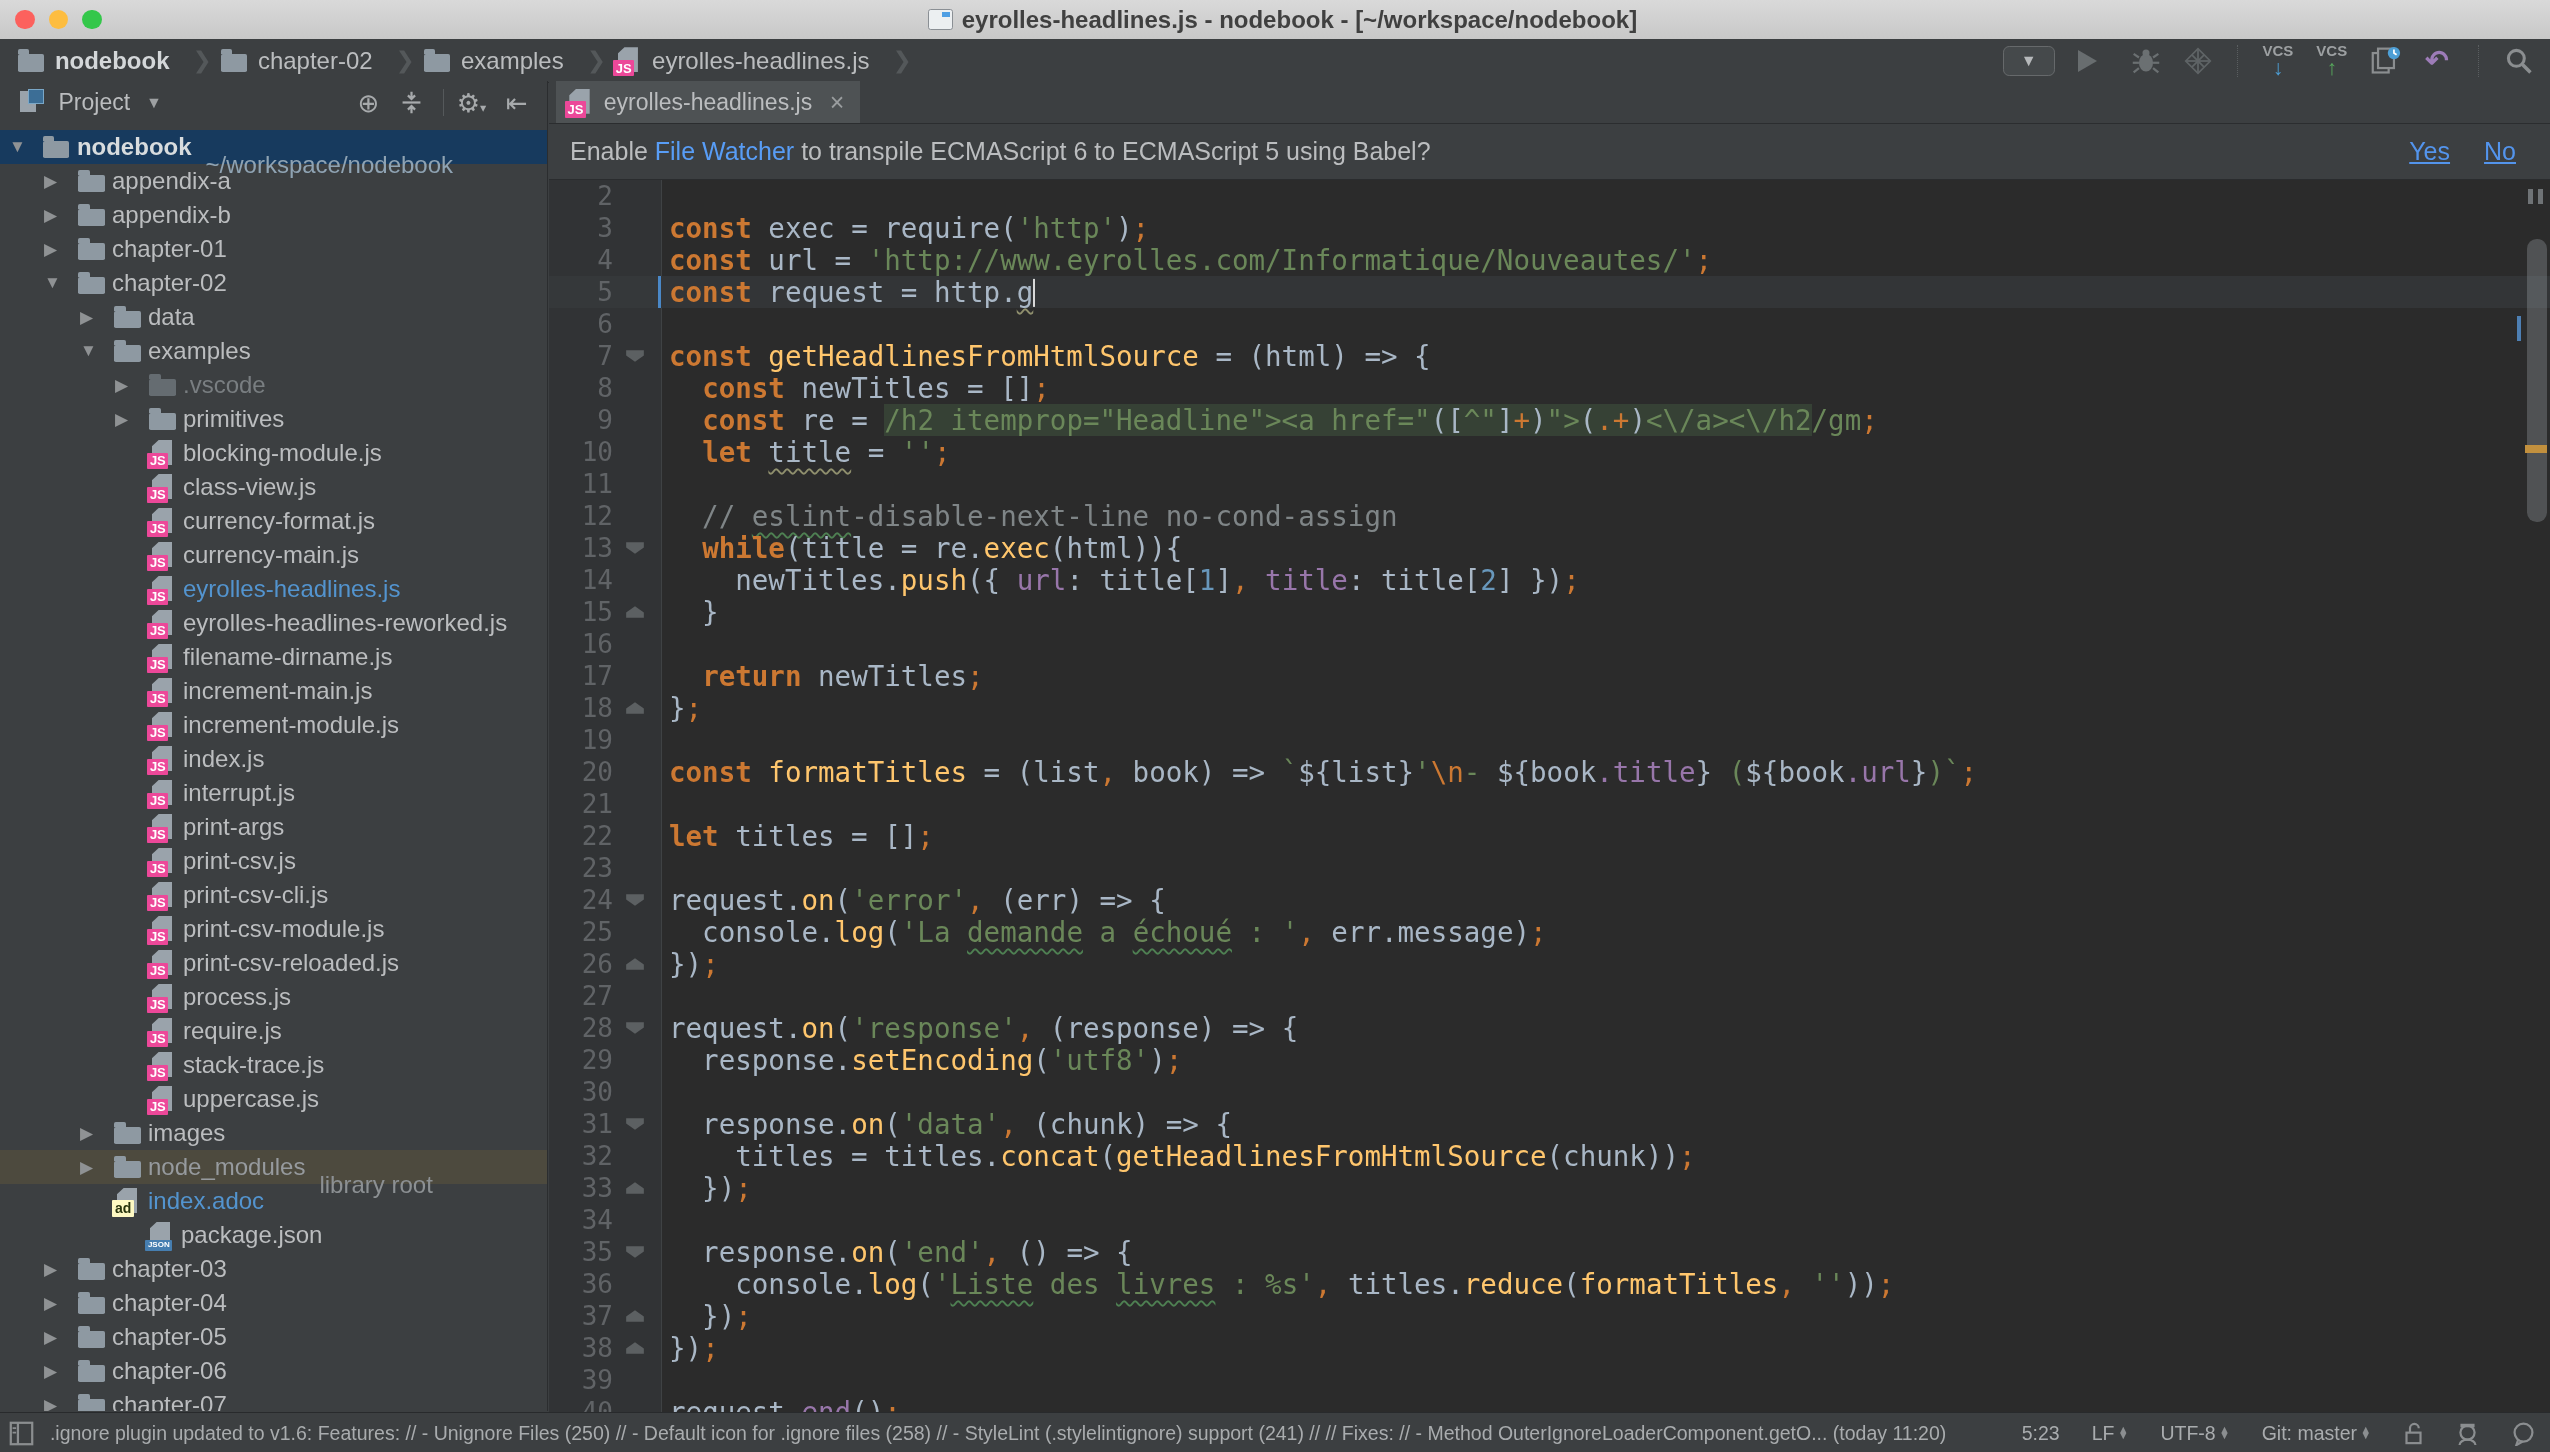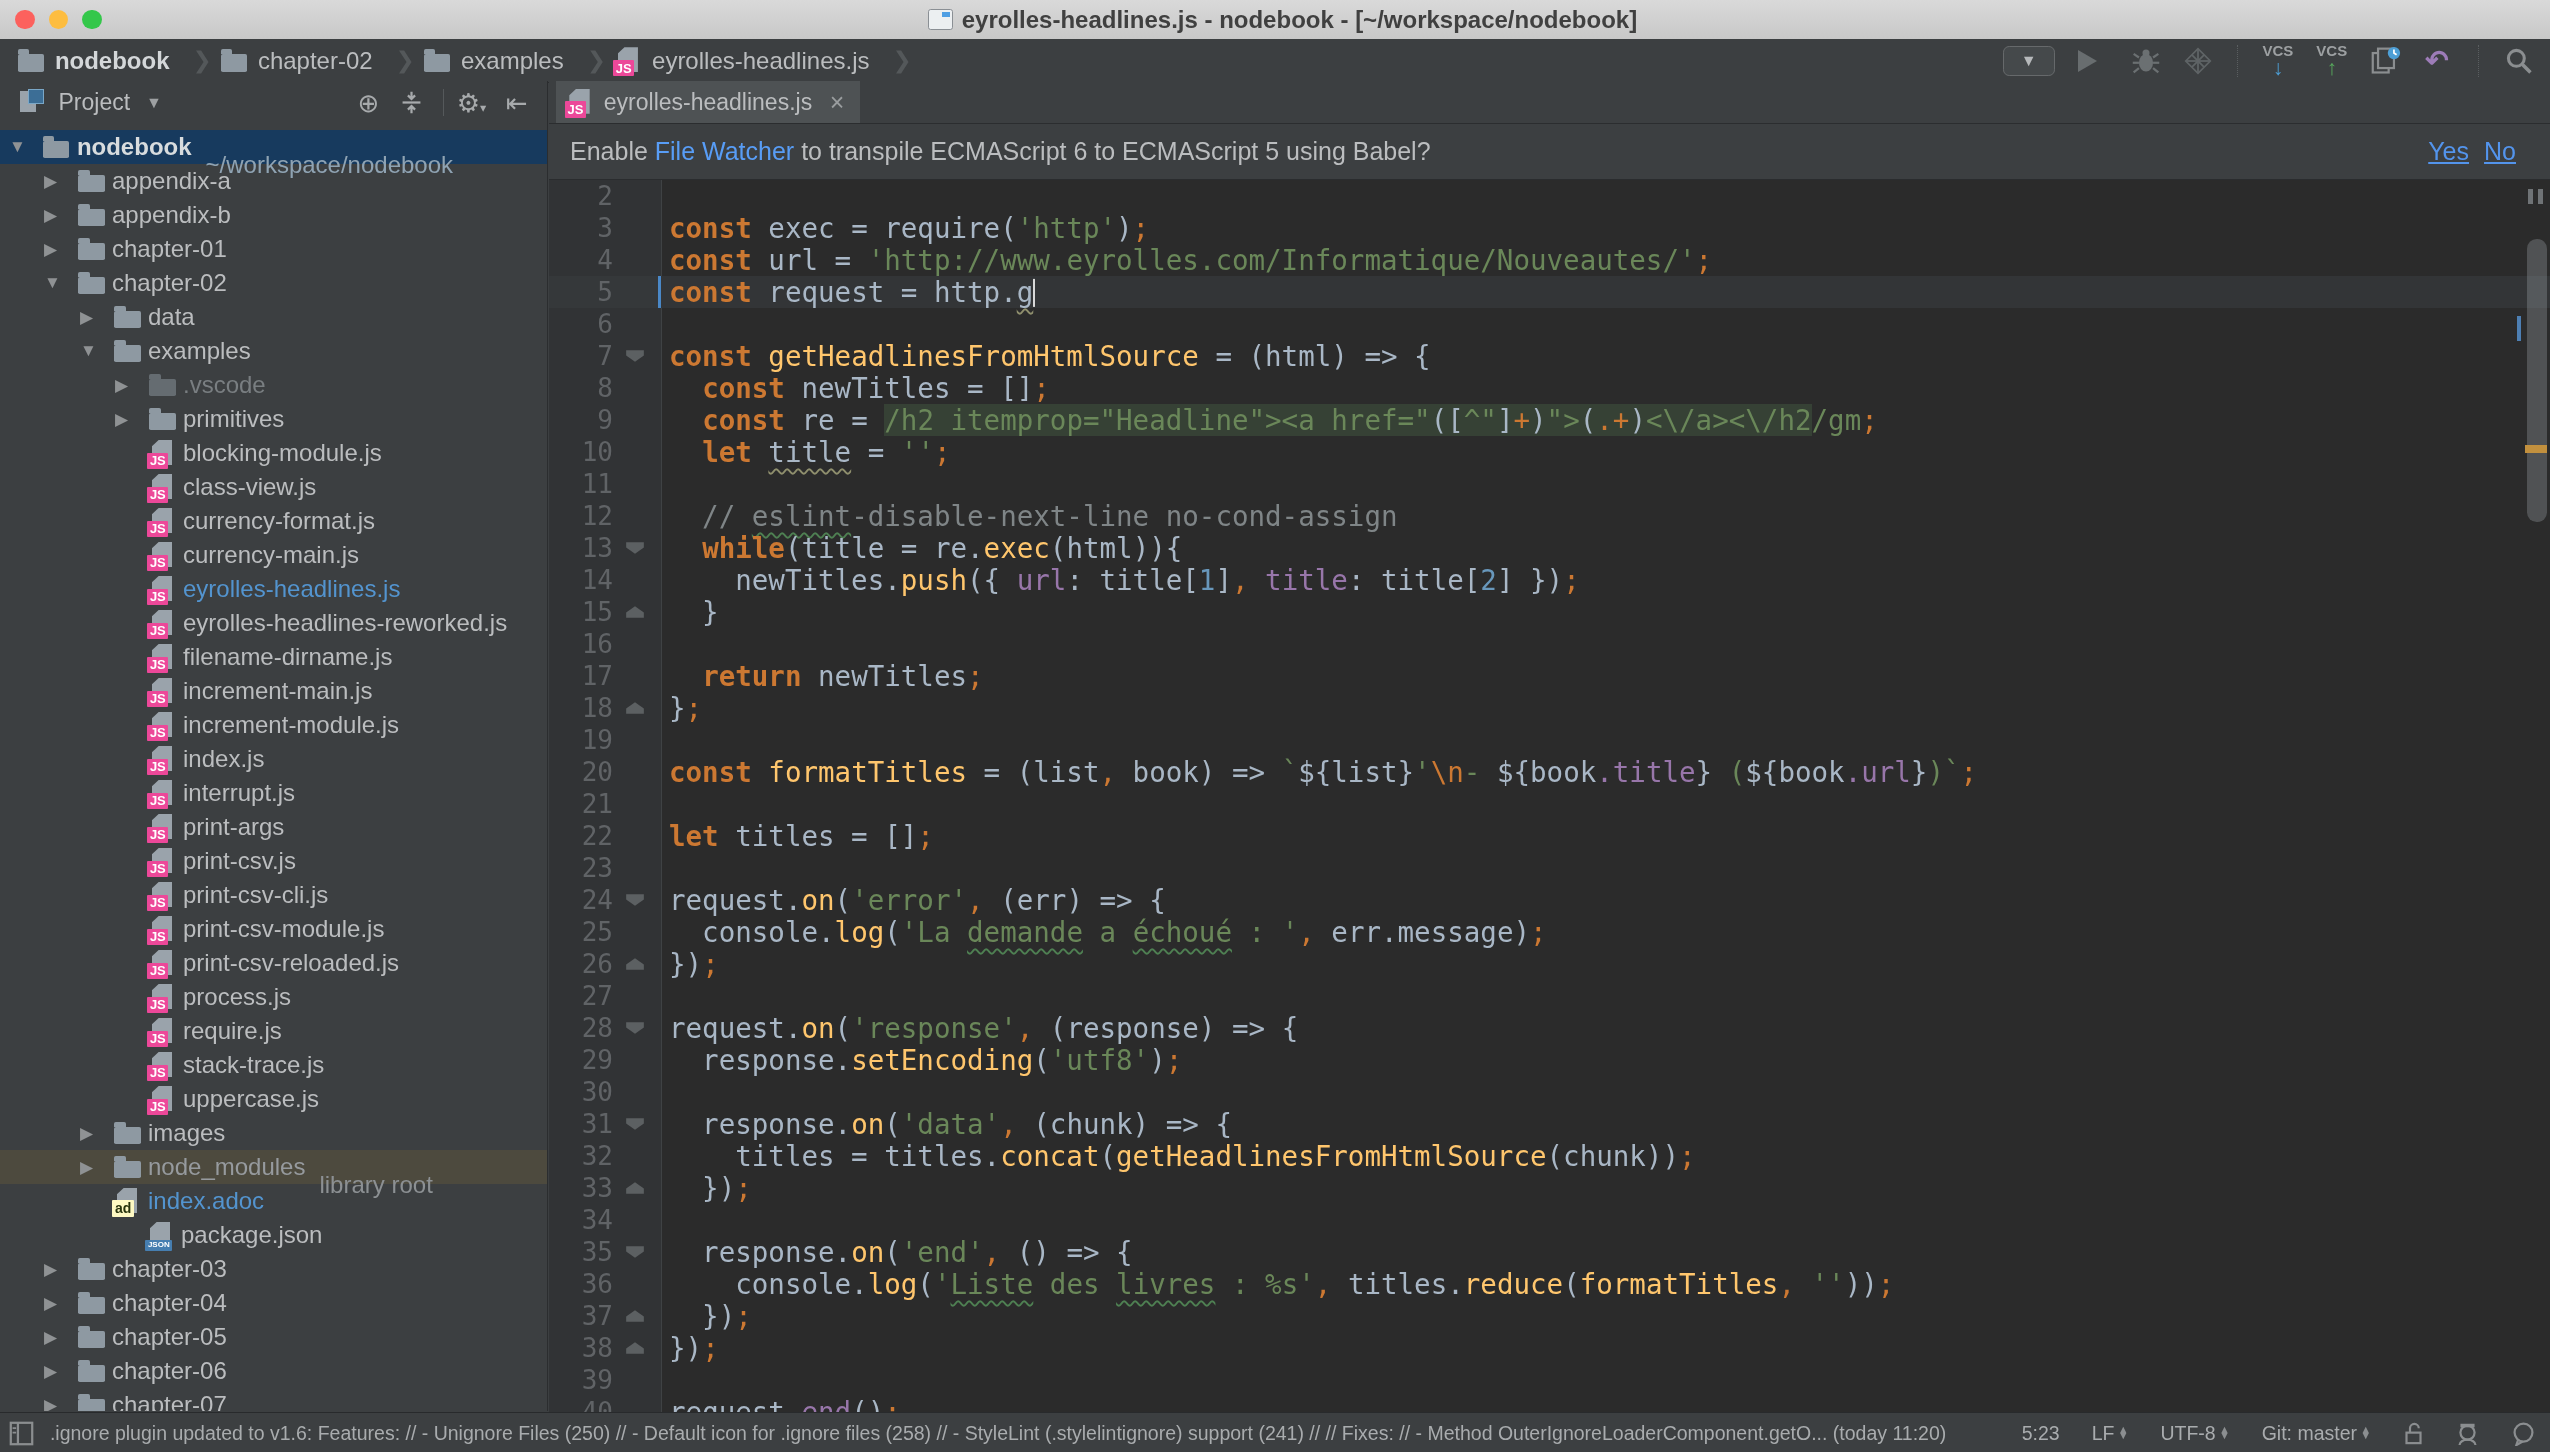--- a/index.html
+++ b/index.html
@@ -70,21 +70,21 @@
   .trow.blue .lbl{color:#5394cf;}
   
   #tabbar{position:absolute;left:549px;top:81px;width:2001px;height:42px;background:#3c3f41;border-bottom:0.9px solid #2b2d2f;display:flex;}
   .tab{display:flex;align-items:center;gap:10.6px;background:#4e5254;padding:0 16px 0 10.6px;margin-left:7px;
     font-size:23px;color:#bbbdbf;}
   .tab .x{color:#9a9d9f;font-size:25px;margin-left:7px;}
   #banner{position:absolute;left:549px;top:124px;width:2001px;height:55px;background:#3c3f41;
     border-bottom:0.9px solid #2a2c2e;display:flex;align-items:center;font-size:25px;color:#bbbdbf;}
   #banner .msg{margin-left:21px;flex:1;}
   #banner a{color:#589df6;text-decoration:none;cursor:pointer;}
-  #banner .acts{margin-right:34px;display:flex;gap:15px;}
+  #banner .acts{margin-right:34px;display:flex;gap:34px;}
   #banner .acts span{color:#5394ec;text-decoration:underline;cursor:pointer;}
   #code-area{position:absolute;left:549px;top:180px;width:2001px;height:1232px;background:#2b2b2b;overflow:hidden;}
   #gutter{position:absolute;left:0;top:0;width:112px;height:100%;background:#313335;border-right:0.9px solid #3f4244;}
   .gl{position:relative;height:32px;display:flex;align-items:center;}
   .gl .num{width:64px;text-align:right;color:#606366;font:26px "DejaVu Sans Mono",monospace;flex:none;}
   .gl .foldslot{width:44px;display:flex;justify-content:center;flex:none;}
   .fold{width:17.7px;height:11.5px;background:#5c6062;}
   .fold.v{clip-path:polygon(0 0,100% 0,100% 45%,50% 100%,0 45%);}
   .fold.e{clip-path:polygon(50% 0,100% 55%,100% 100%,0 100%,0 55%);}
   .gl.cur{background:#35383a;}

